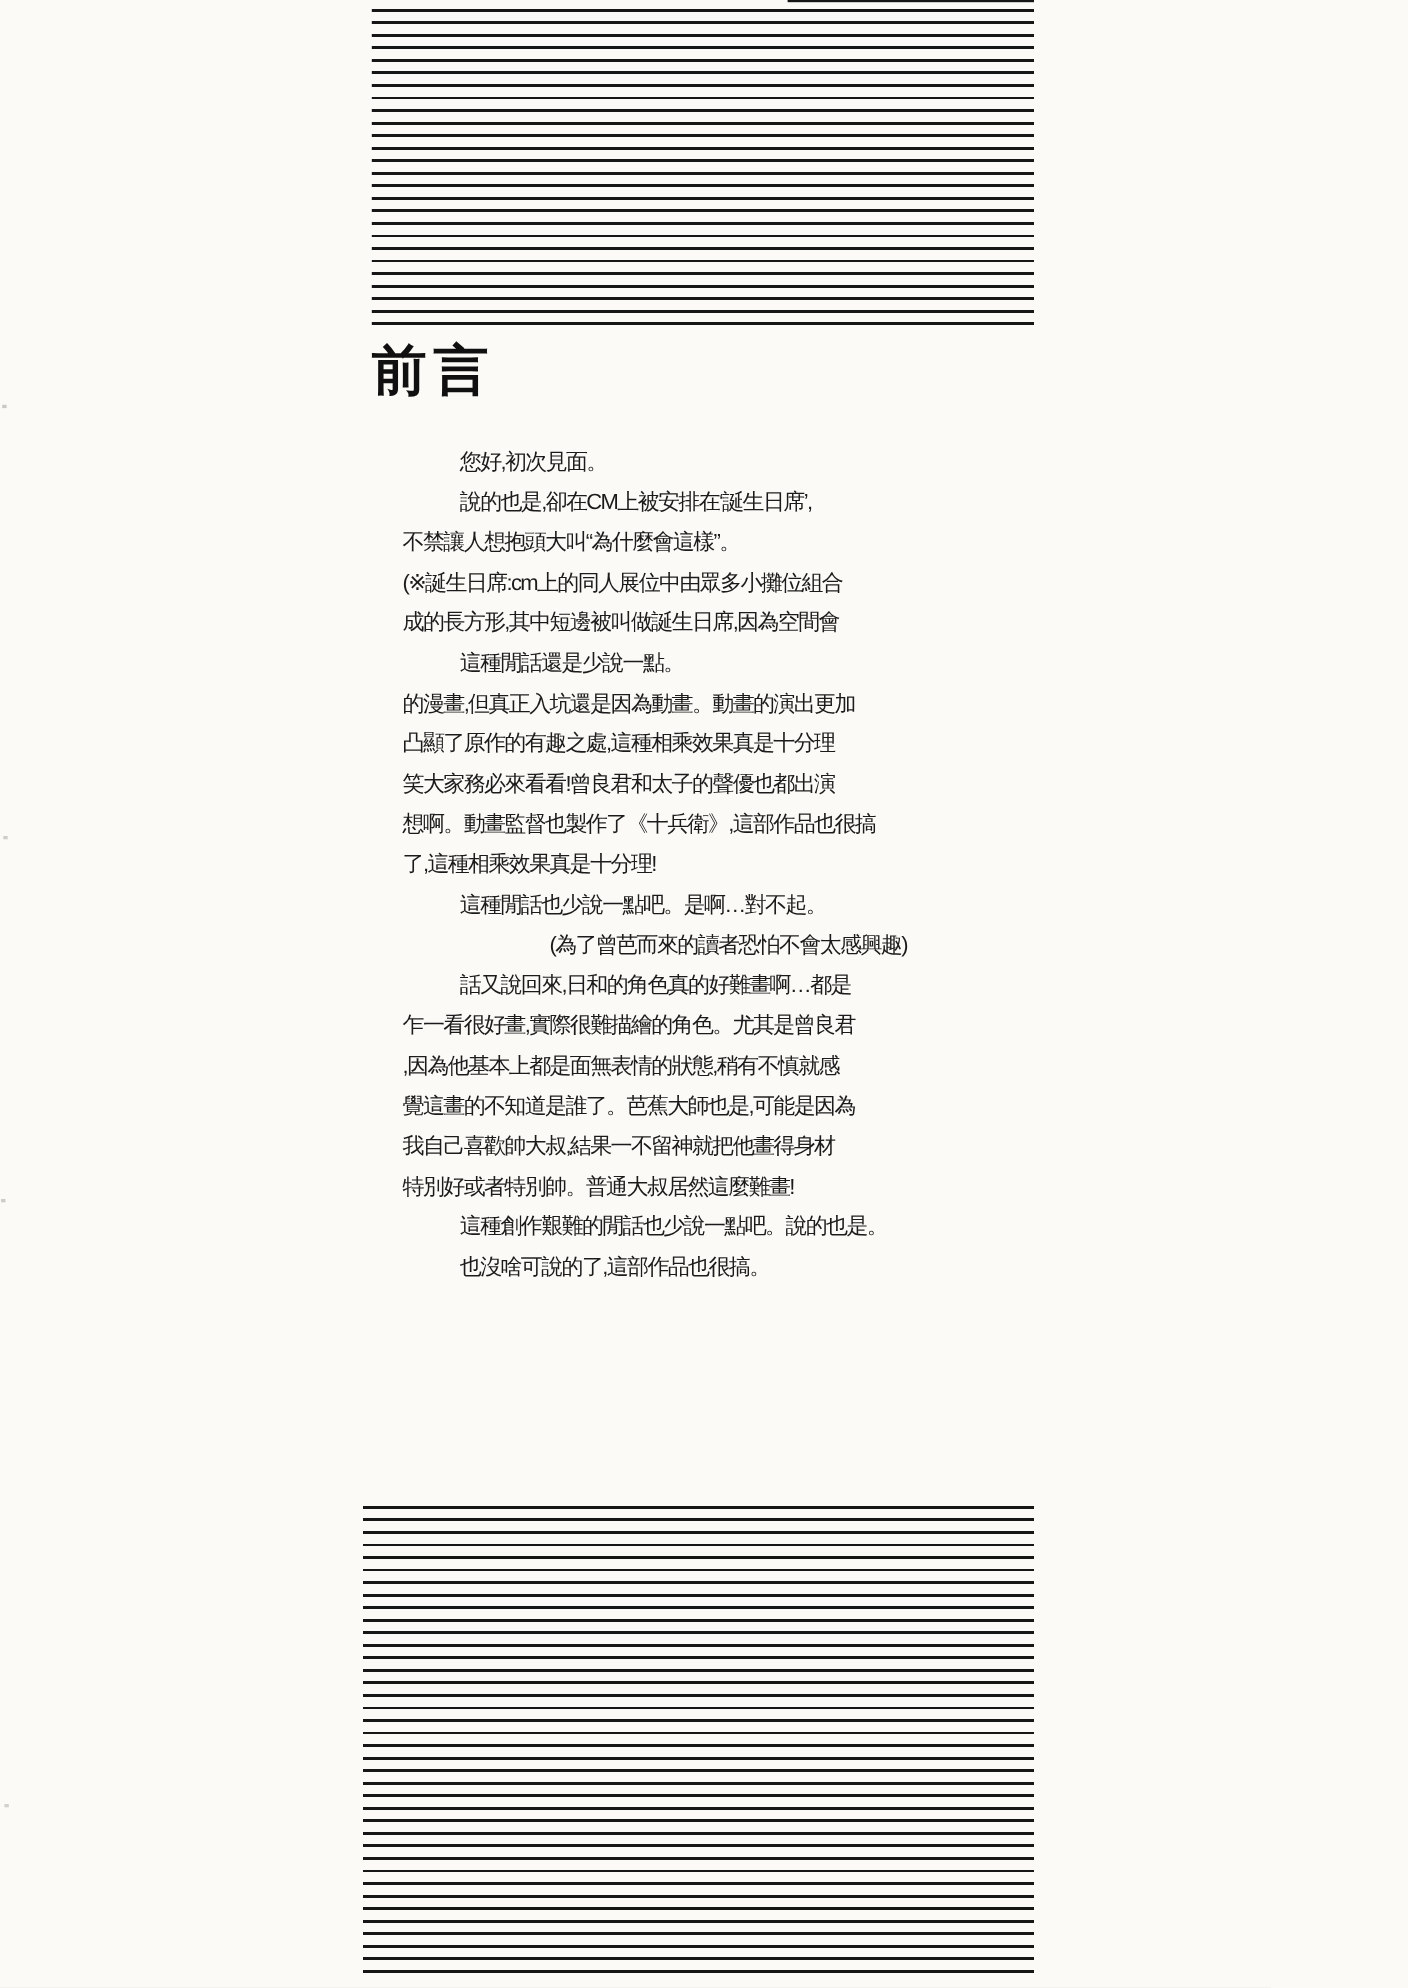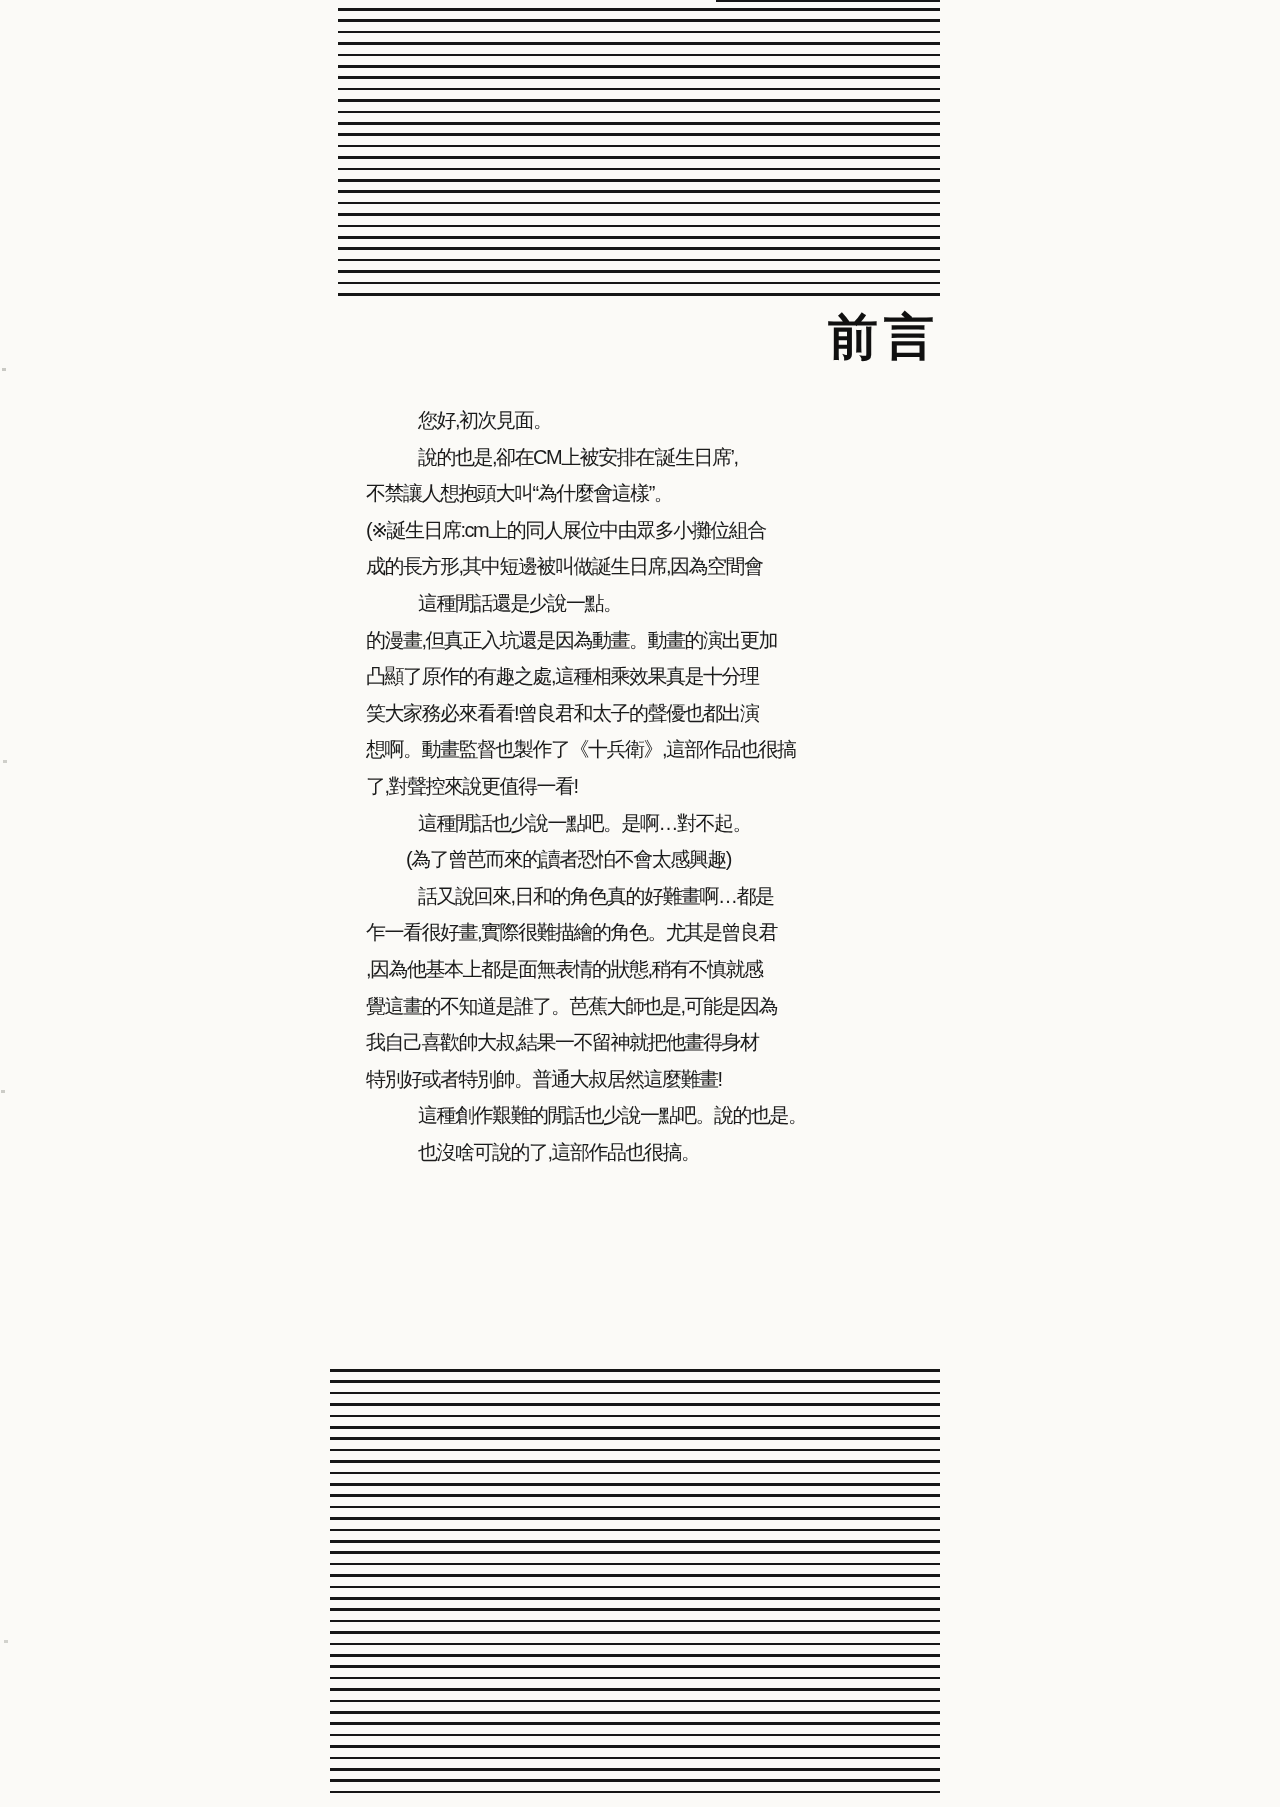--- a/index.html
+++ b/index.html
@@ -46,42 +46,42 @@
     top: 1369px;
     width: 610px;
     height: 426px;
   }
   .title {
     position: absolute;
     left: 338px;
     top: 308px;
     width: 602px;
     margin: 0;
-    text-align: right;
+    text-align: left;
     font-size: 50px;
     line-height: 58px;
     font-weight: 900;
     letter-spacing: 6px;
     color: #101010;
   }
   .text-block {
     position: absolute;
     left: 366px;
     top: 402px;
     width: 552px;
     font-size: 20px;
     line-height: 36.6px;
     letter-spacing: -1.5px;
     font-weight: 400;
     color: #1b1b1b;
     white-space: nowrap;
   }
   .line { height: 36.6px; }
   .line.indent { padding-left: 52px; }
-  .line.indent-sm { padding-left: 40px; }
+  .line.indent-sm { padding-left: 40px; text-align: center; }
   
   .scan-noise {
     position: absolute;
     left: 2px;
     top: 368px;
     width: 4px;
     height: 3px;
     background: #c9c9c4;
     box-shadow: 1px 392px 0 #cfcfca, -1px 722px 0 #ccccc7, 2px 1272px 0 #d2d2cd;
   }
@@ -100,21 +100,21 @@
     <div class="line indent">您好,初次見面。</div>
     <div class="line indent">說的也是,卻在CM上被安排在‘誕生日席’,</div>
     <div class="line">不禁讓人想抱頭大叫“為什麼會這樣”。</div>
     <div class="line">(※誕生日席:cm上的同人展位中由眾多小攤位組合</div>
     <div class="line">成的長方形,其中短邊被叫做誕生日席,因為空間會</div>
     <div class="line indent">這種閒話還是少說一點。</div>
     <div class="line">的漫畫,但真正入坑還是因為動畫。動畫的演出更加</div>
     <div class="line">凸顯了原作的有趣之處,這種相乘效果真是十分理</div>
     <div class="line">笑大家務必來看看!曾良君和太子的聲優也都出演</div>
     <div class="line">想啊。動畫監督也製作了《十兵衛》,這部作品也很搞</div>
-    <div class="line">了,對聲控來說更值得一看!</div>
+    <div class="line">了,這種相乘效果真是十分理!</div>
     <div class="line indent">這種閒話也少說一點吧。是啊…對不起。</div>
     <div class="line indent-sm">(為了曾芭而來的讀者恐怕不會太感興趣)</div>
     <div class="line indent">話又說回來,日和的角色真的好難畫啊…都是</div>
     <div class="line">乍一看很好畫,實際很難描繪的角色。尤其是曾良君</div>
     <div class="line">,因為他基本上都是面無表情的狀態,稍有不慎就感</div>
     <div class="line">覺這畫的不知道是誰了。芭蕉大師也是,可能是因為</div>
     <div class="line">我自己喜歡帥大叔,結果一不留神就把他畫得身材</div>
     <div class="line">特別好或者特別帥。普通大叔居然這麼難畫!</div>
     <div class="line indent">這種創作艱難的閒話也少說一點吧。說的也是。</div>
     <div class="line indent">也沒啥可說的了,這部作品也很搞。</div>

